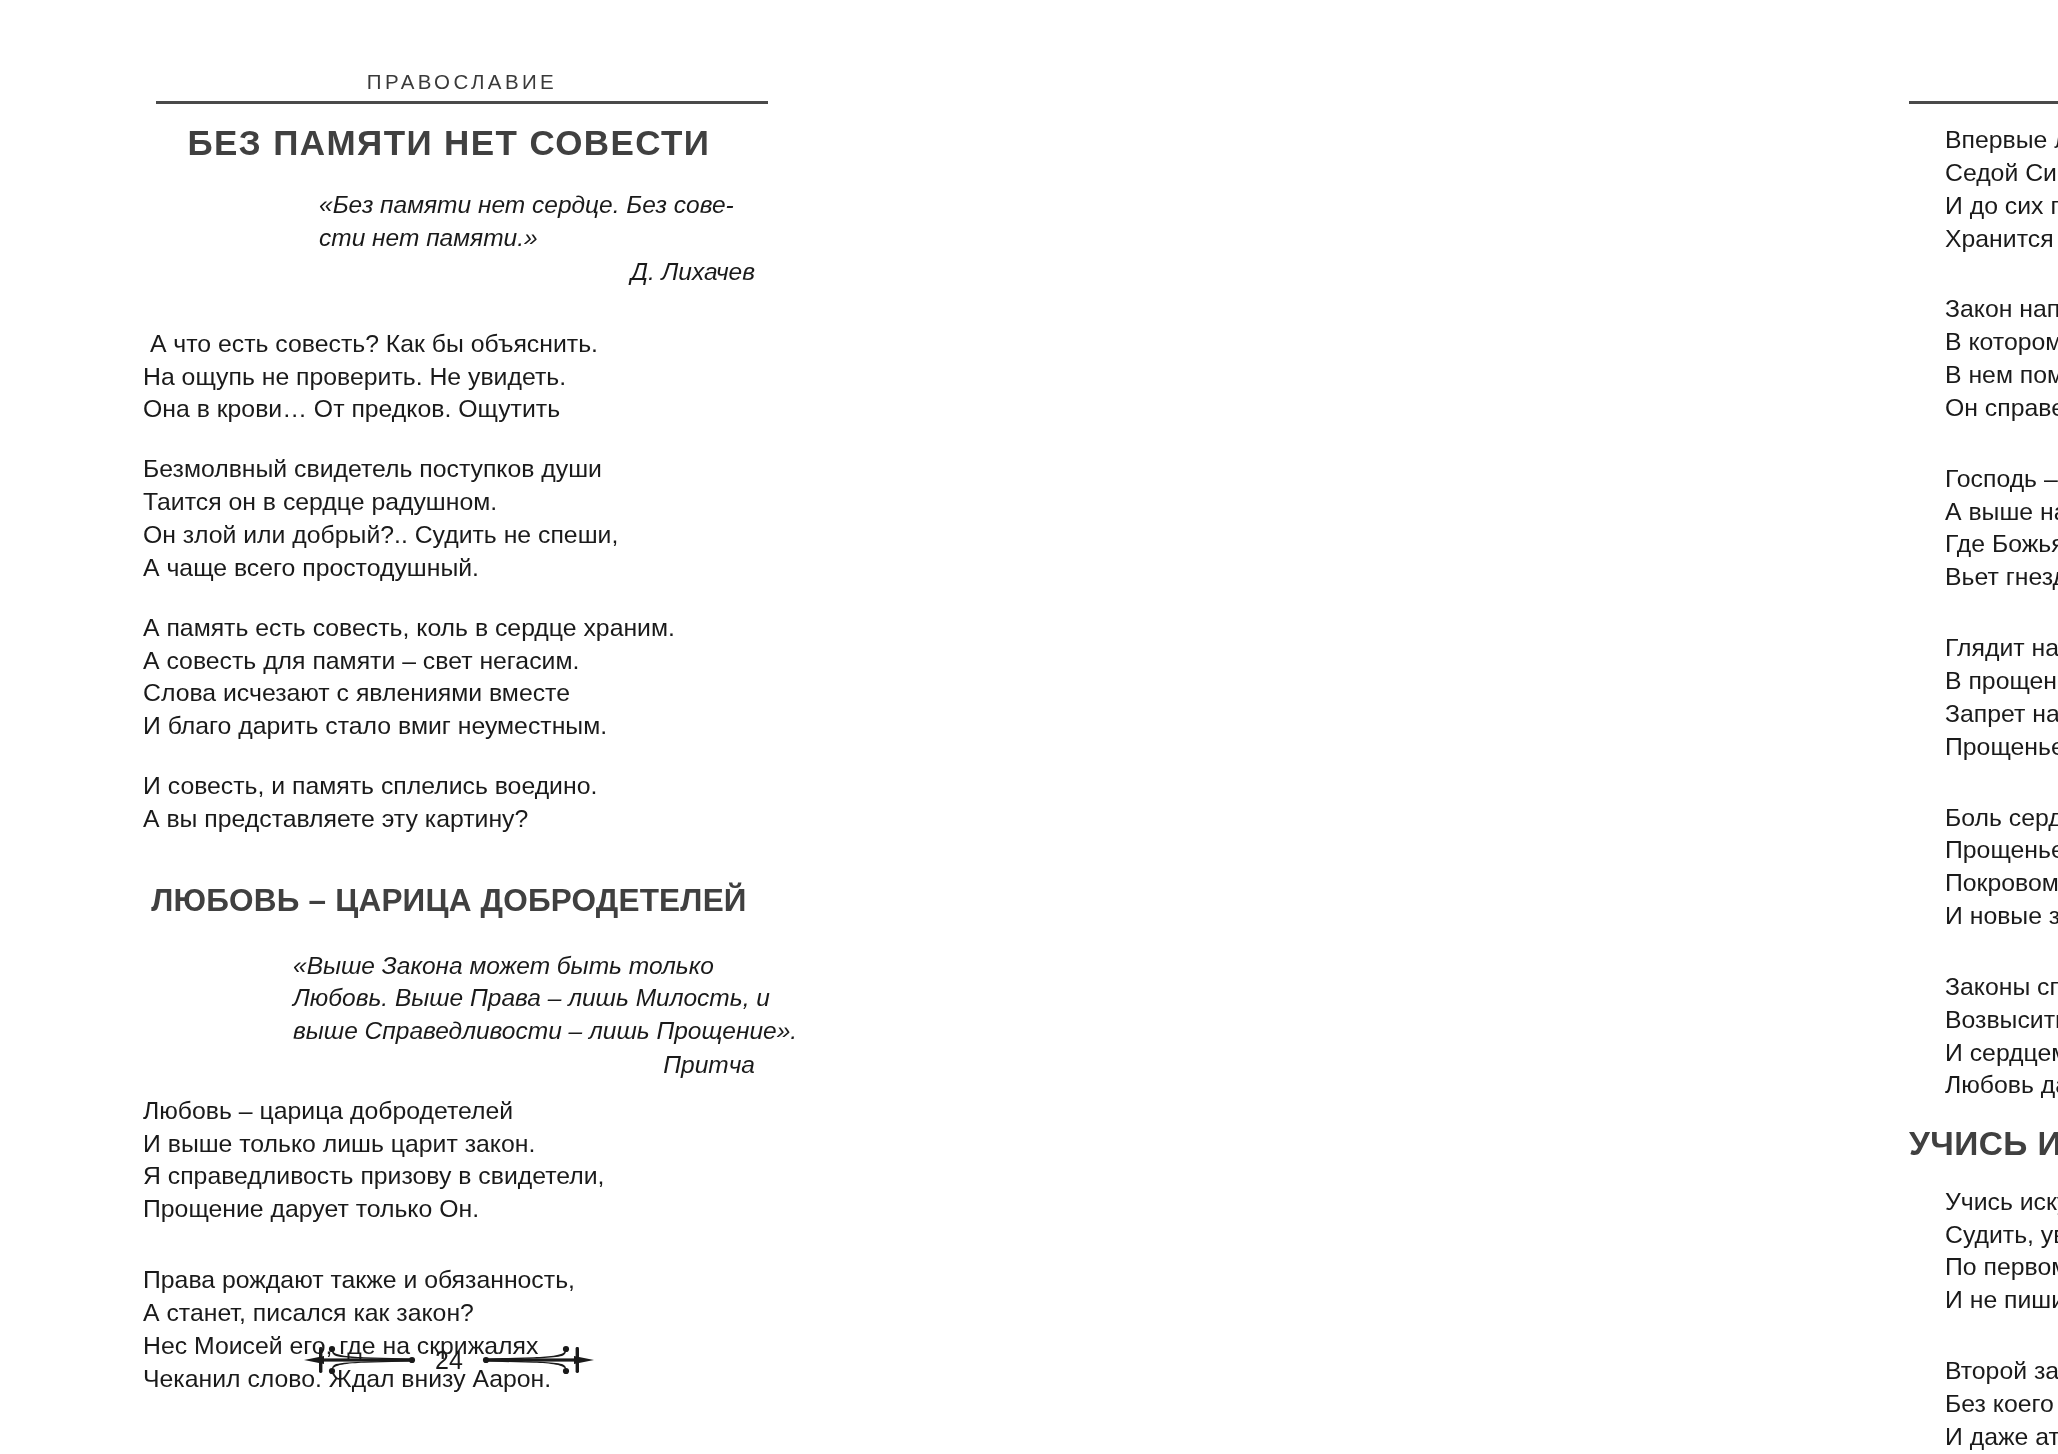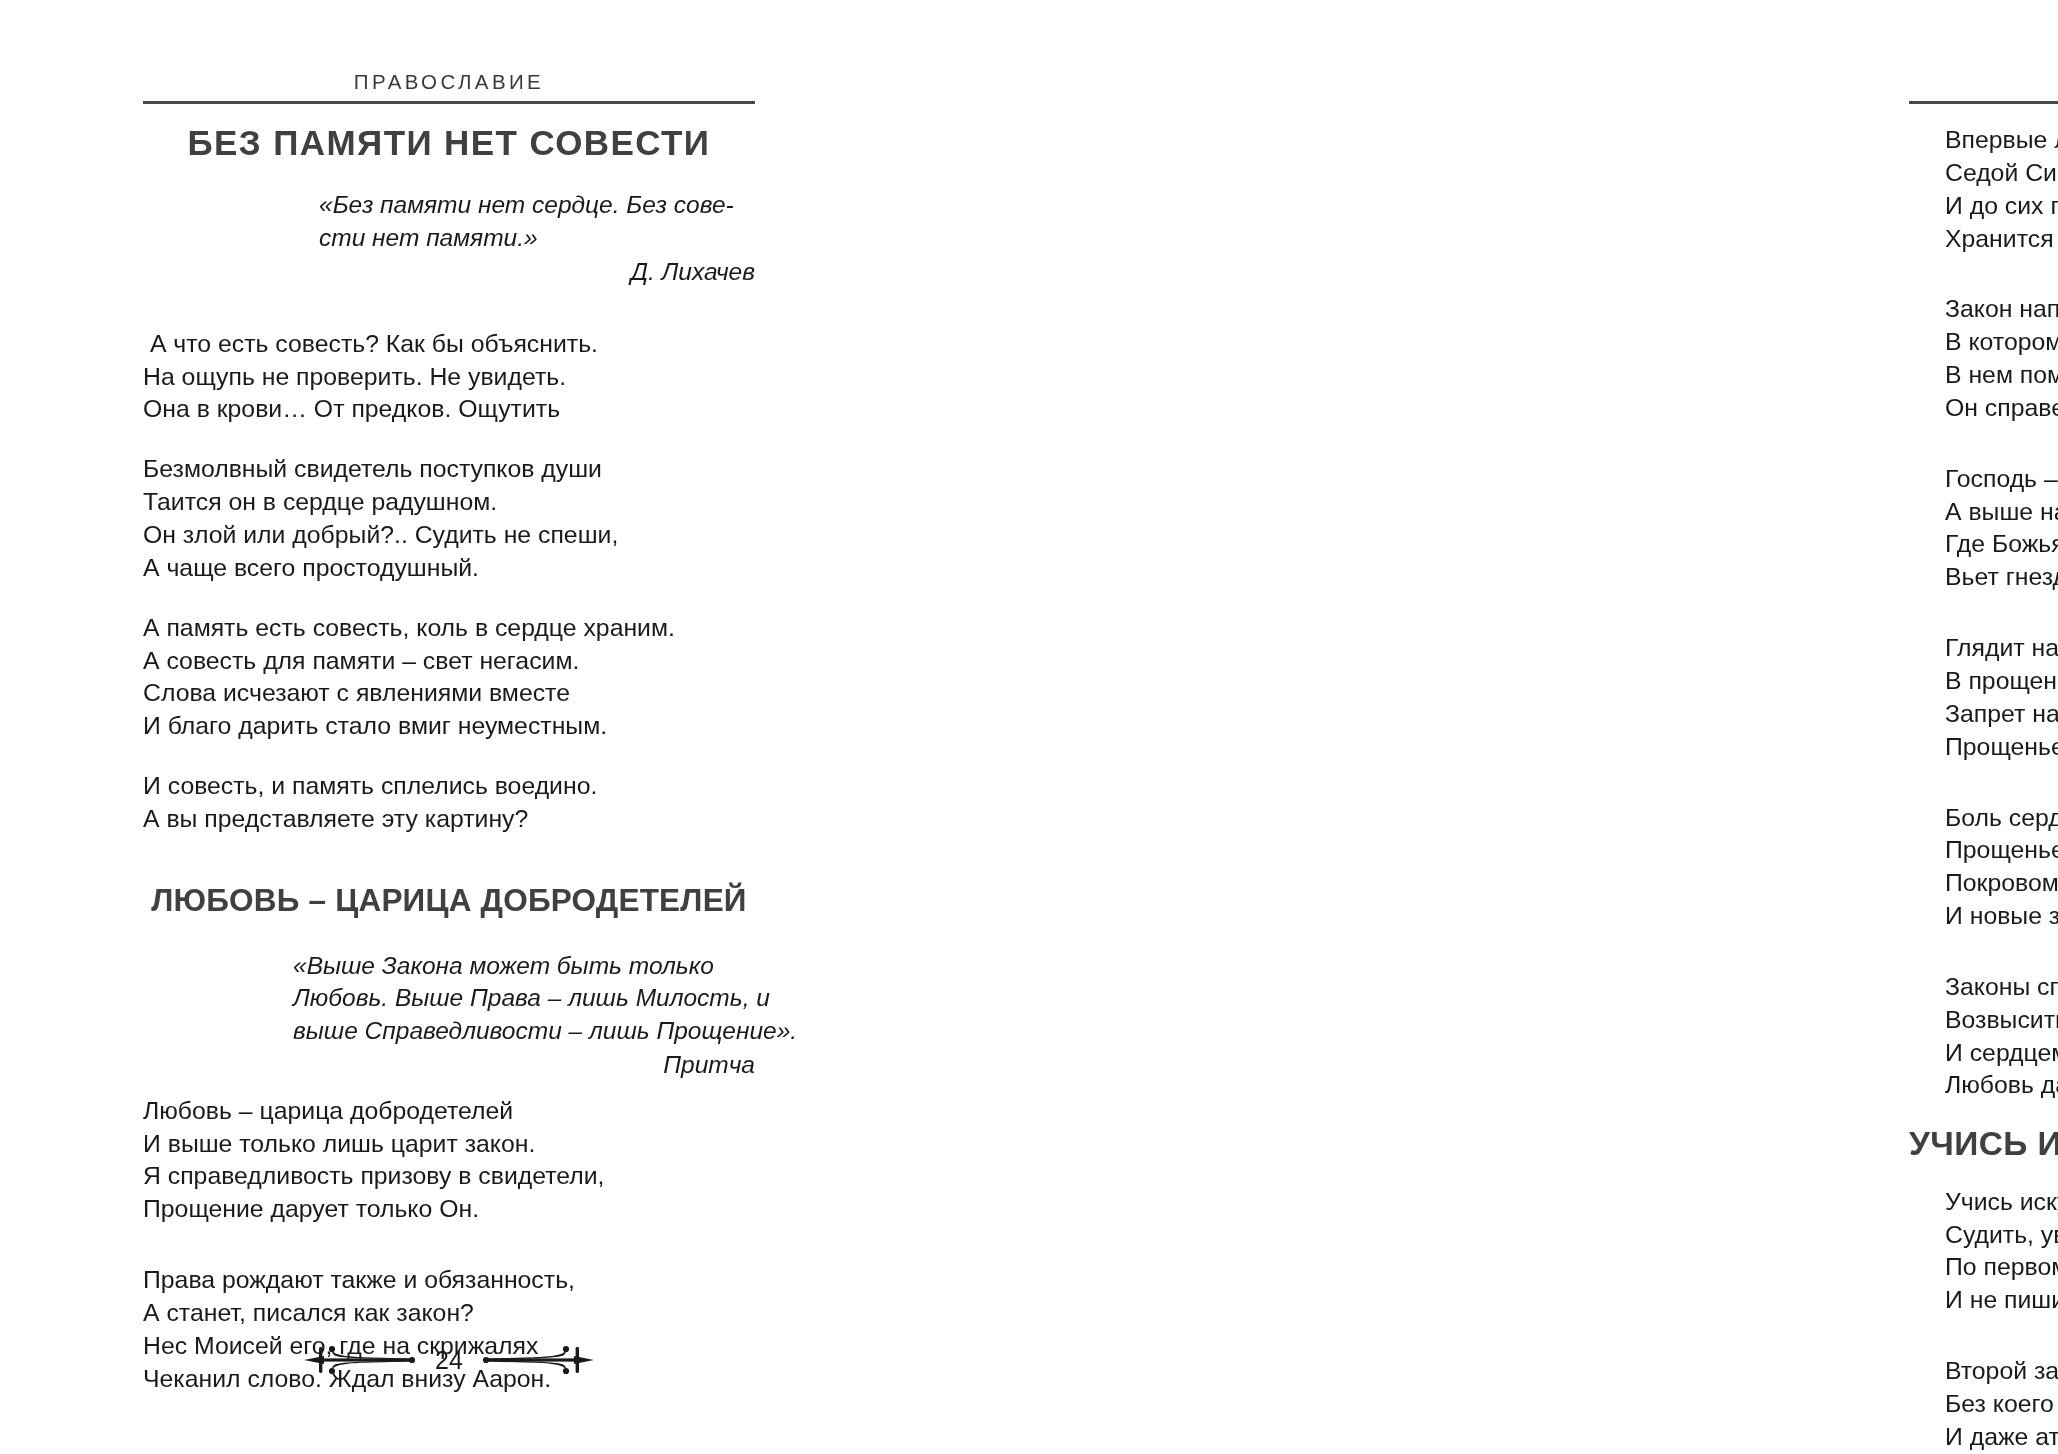--- a/index.html
+++ b/index.html
@@ -27,21 +27,21 @@
     height: 1454px;
   }
   .page-left  { width: 1029px; padding: 0 0 0 0; }
   .page-right { width: 1029px; padding: 0 0 0 0; }
 
   
   .runhead-wrap {
     position: absolute;
     top: 72px;
   }
-  .page-left  .runhead-wrap { left: 143px; width: 612px; }
+  .page-left  .runhead-wrap { left: 156px; width: 612px; }
   .page-right .runhead-wrap { left: 880px; width: 612px; }
 
   .runhead {
     text-align: center;
     font-size: 20.5px;
     letter-spacing: 3.4px;
     color: #3a3a3a;
     line-height: 1;
     margin-bottom: 8px;
     white-space: nowrap;

